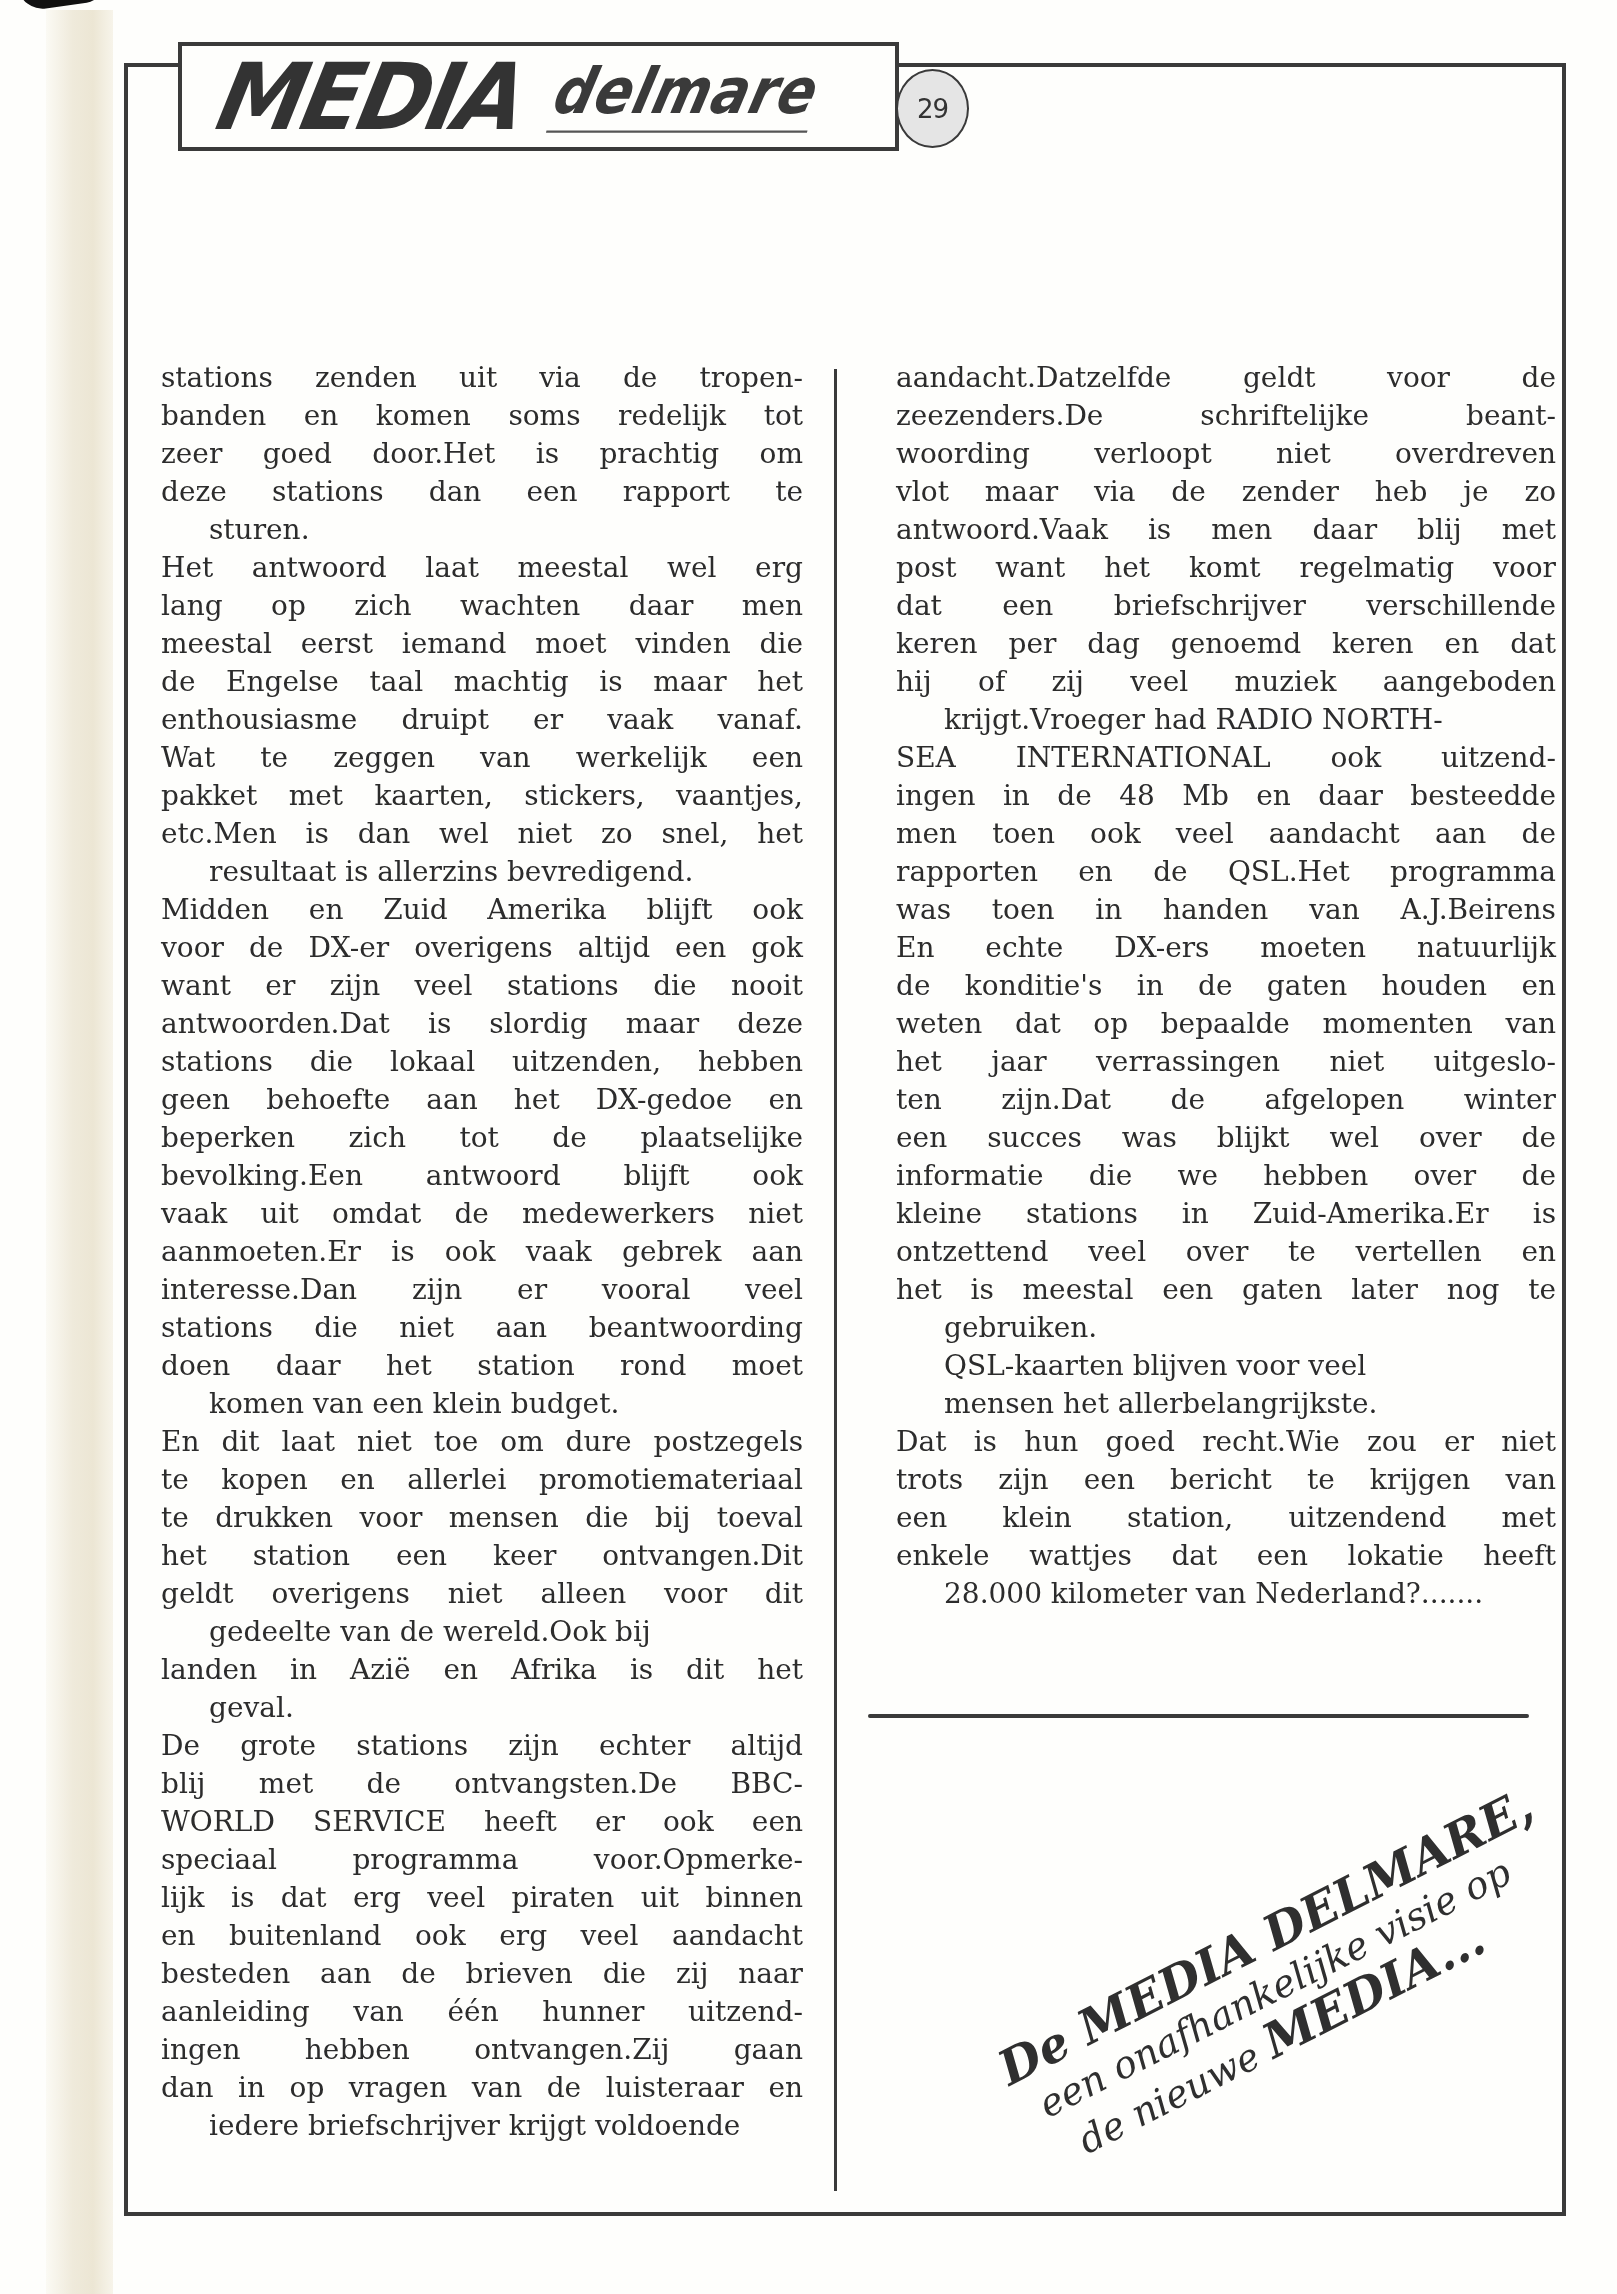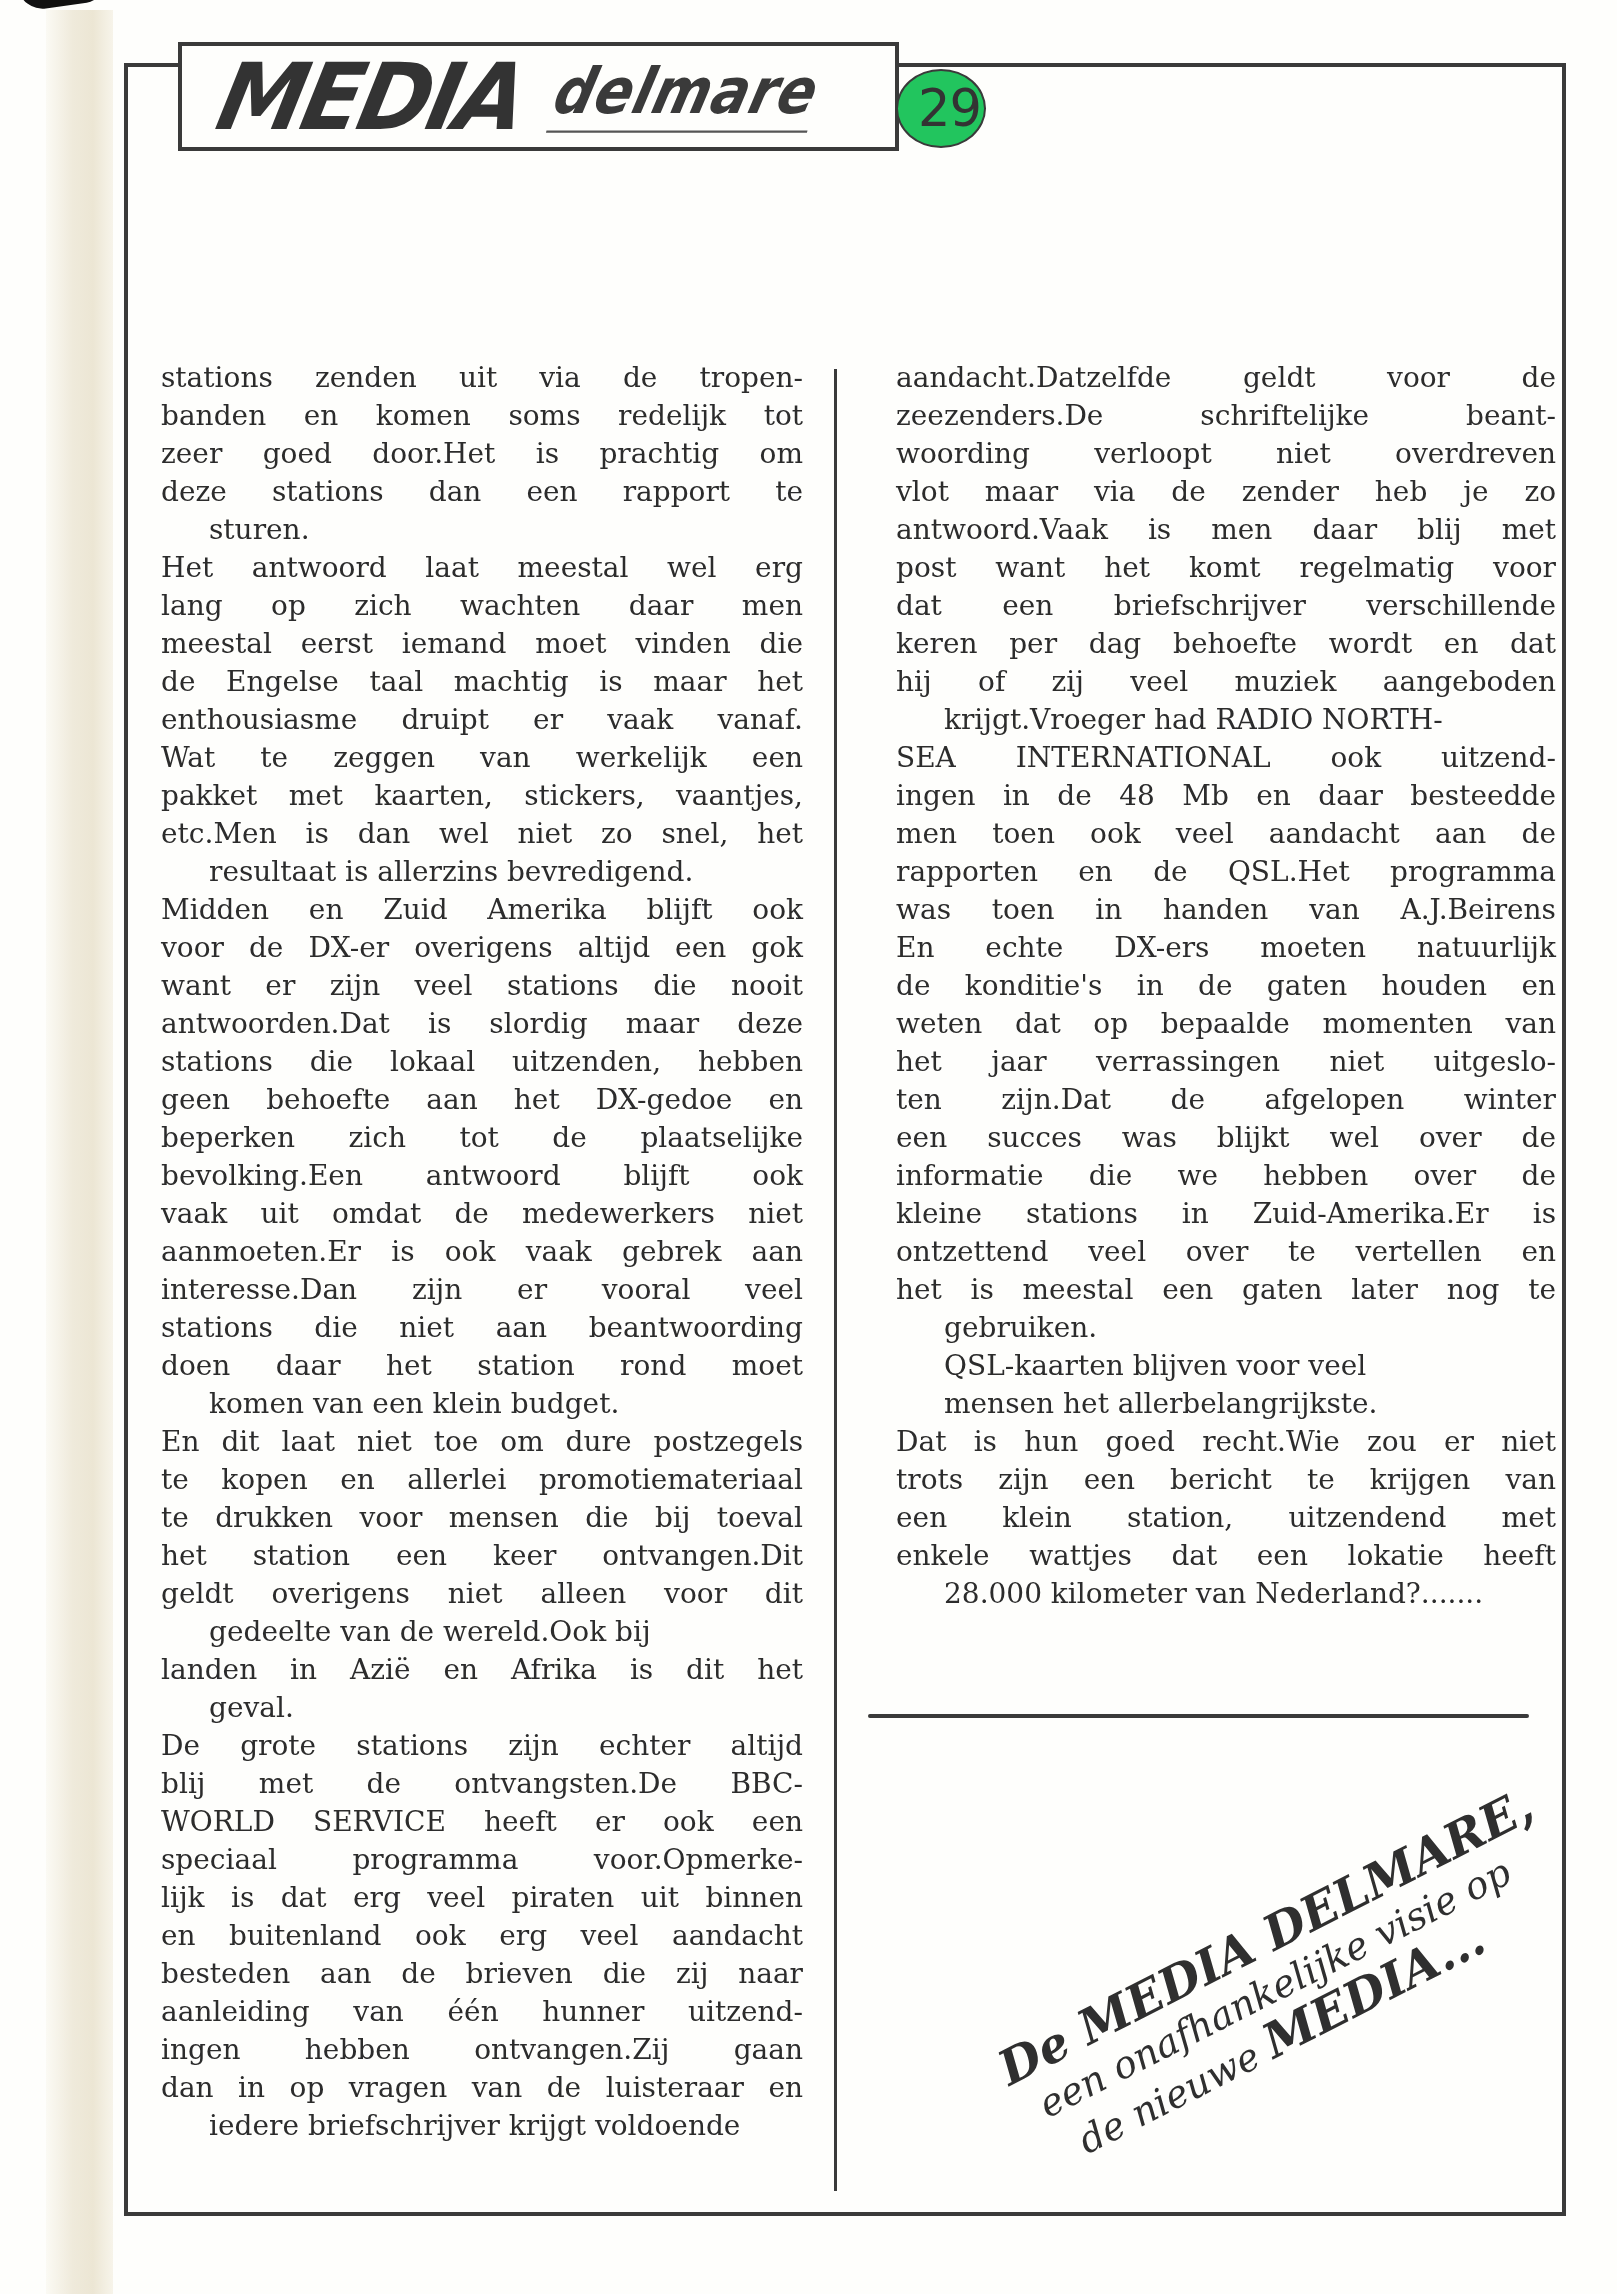--- a/index.html
+++ b/index.html
@@ -36,25 +36,24 @@
     .logo-delmare {
       margin-left: 32.5px;
       font-family: "DejaVu Sans", sans-serif; font-weight: bold; font-style: italic;
       font-size: 55px; color: #3a3a3a; letter-spacing: 1px;
       transform: skewX(-14deg) scaleY(1.15);
       line-height: 1; position: relative; padding-bottom: 5.7px;
       border-bottom: 2.9px double #555;
     }
     .page-circle {
       position: absolute; left: 896px; top: 69px; width: 69px; height: 75px;
-      border: 2.9px solid #3a3a3a; border-radius: 50%; background: #22c55e;
+      border: 2.9px solid #3a3a3a; border-radius: 50%; background: #e5e5e5;
       display: flex; align-items: center; justify-content: center;
-      font-family: "DejaVu Sans", sans-serif; font-size: 51px; color: #333;
+      font-family: "DejaVu Sans", sans-serif; font-size: 26px; color: #333;
       letter-spacing: -1px;
-      padding-left: 17px;
     }
     .col {
       position: absolute; top: 359px;
       font-family: "DejaVu Serif", serif; font-size: 28px; line-height: 38px;
       color: #2c2c2c;
     }
     .col .line {
       display: block; white-space: nowrap; text-align: justify; text-align-last: justify;
       height: 38px; overflow: visible;
     }
@@ -145,21 +144,21 @@
   </div>
 <div class="divider"></div>
 <div class="col col-right" id="col-right">
     <span class="line">aandacht.Datzelfde geldt voor de</span>
     <span class="line">zeezenders.De schriftelijke beant-</span>
     <span class="line">woording verloopt niet overdreven</span>
     <span class="line">vlot maar via de zender heb je zo</span>
     <span class="line">antwoord.Vaak is men daar blij met</span>
     <span class="line">post want het komt regelmatig voor</span>
     <span class="line">dat een briefschrijver verschillende</span>
-    <span class="line">keren per dag behoefte wordt en dat</span>
+    <span class="line">keren per dag genoemd keren en dat</span>
     <span class="line">hij of zij veel muziek aangeboden</span>
     <span class="line last">krijgt.Vroeger had RADIO NORTH-</span>
     <span class="line">SEA INTERNATIONAL ook uitzend-</span>
     <span class="line">ingen in de 48 Mb en daar besteedde</span>
     <span class="line">men toen ook veel aandacht aan de</span>
     <span class="line">rapporten en de QSL.Het programma</span>
     <span class="line">was toen in handen van A.J.Beirens</span>
     <span class="line">En echte DX-ers moeten natuurlijk</span>
     <span class="line">de konditie's in de gaten houden en</span>
     <span class="line">weten dat op bepaalde momenten van</span>

